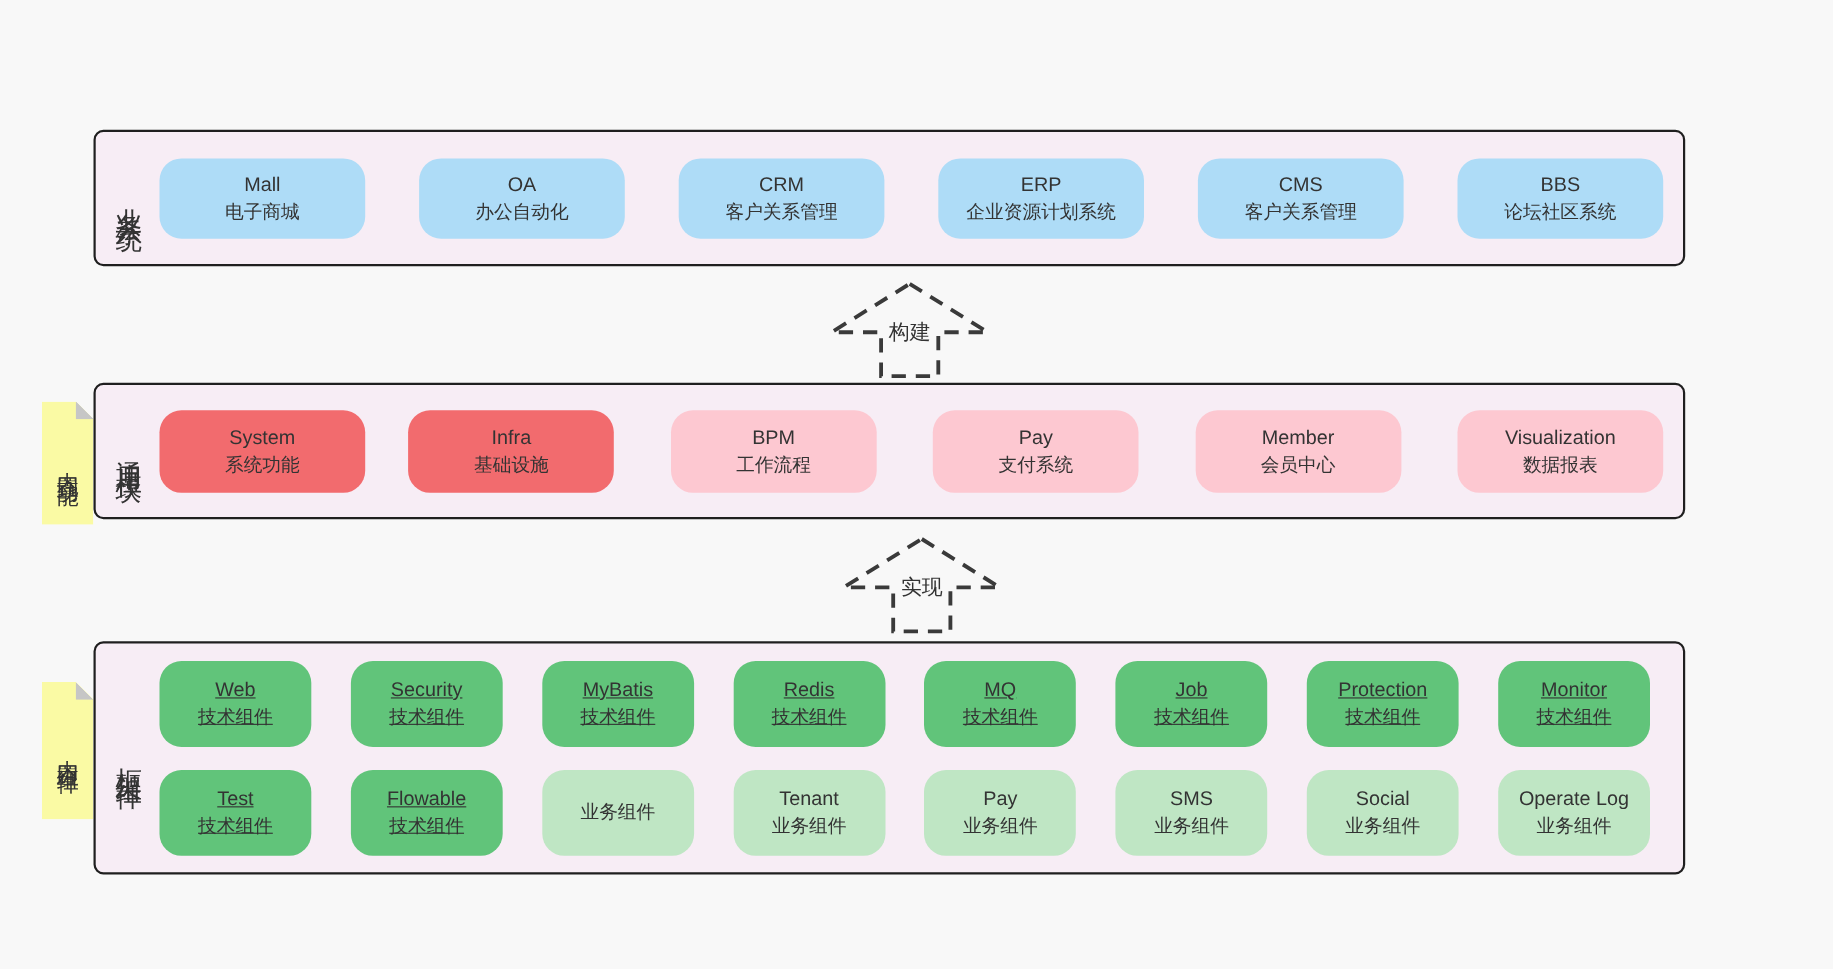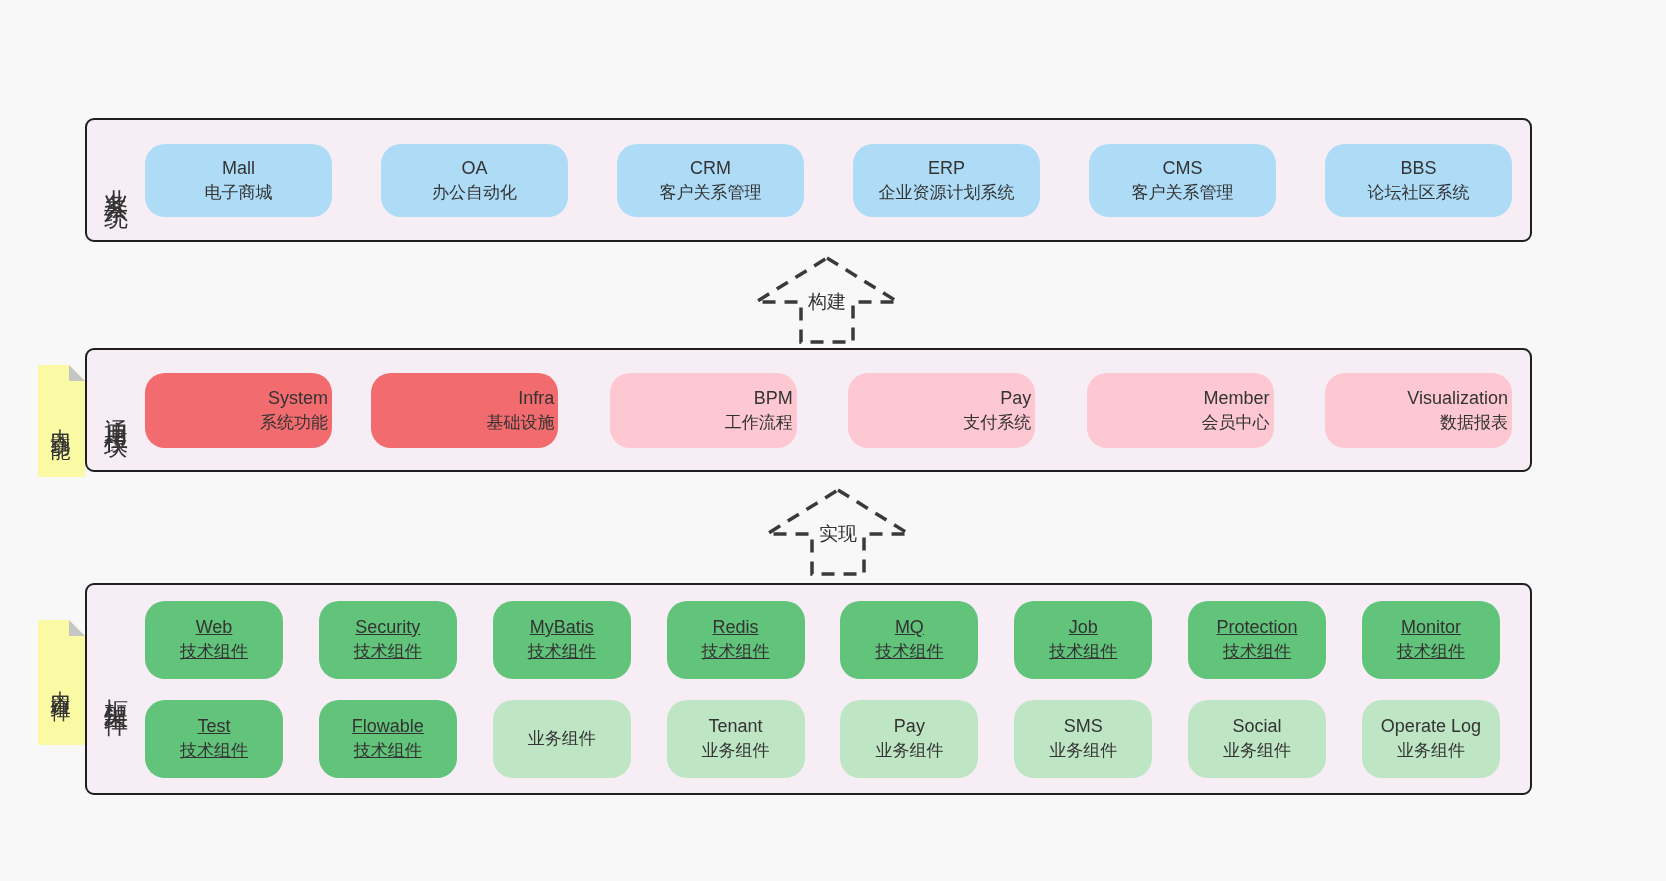--- a/index.html
+++ b/index.html
@@ -35,21 +35,21 @@
   #layer-2 .rows{padding-right:30px;}
   .box-row{display:flex;justify-content:space-between;}
 
   
   .box{
     box-sizing:border-box;border-radius:20px;padding:2px 4px;
     display:flex;flex-direction:column;align-items:center;justify-content:center;
     text-align:center;color:var(--text);
   }
   #layer-0 .box{width:187px;height:73px;}
-  #layer-1 .box{width:187px;height:75px;align-items:flex-end;}
+  #layer-1 .box{width:187px;height:75px;}
   #layer-2 .box{width:138px;height:78px;}
   .box .en{font-size:18px;line-height:25px;}
   .box .zh{font-size:17px;line-height:24px;}
   .blue{background:var(--blue);}
   .red{background:var(--red);}
   .pink{background:var(--pink);margin-left:12px;}
   .green-dark{background:var(--green-dark);text-decoration:underline;}
   .green-light{background:var(--green-light);}
 
   

